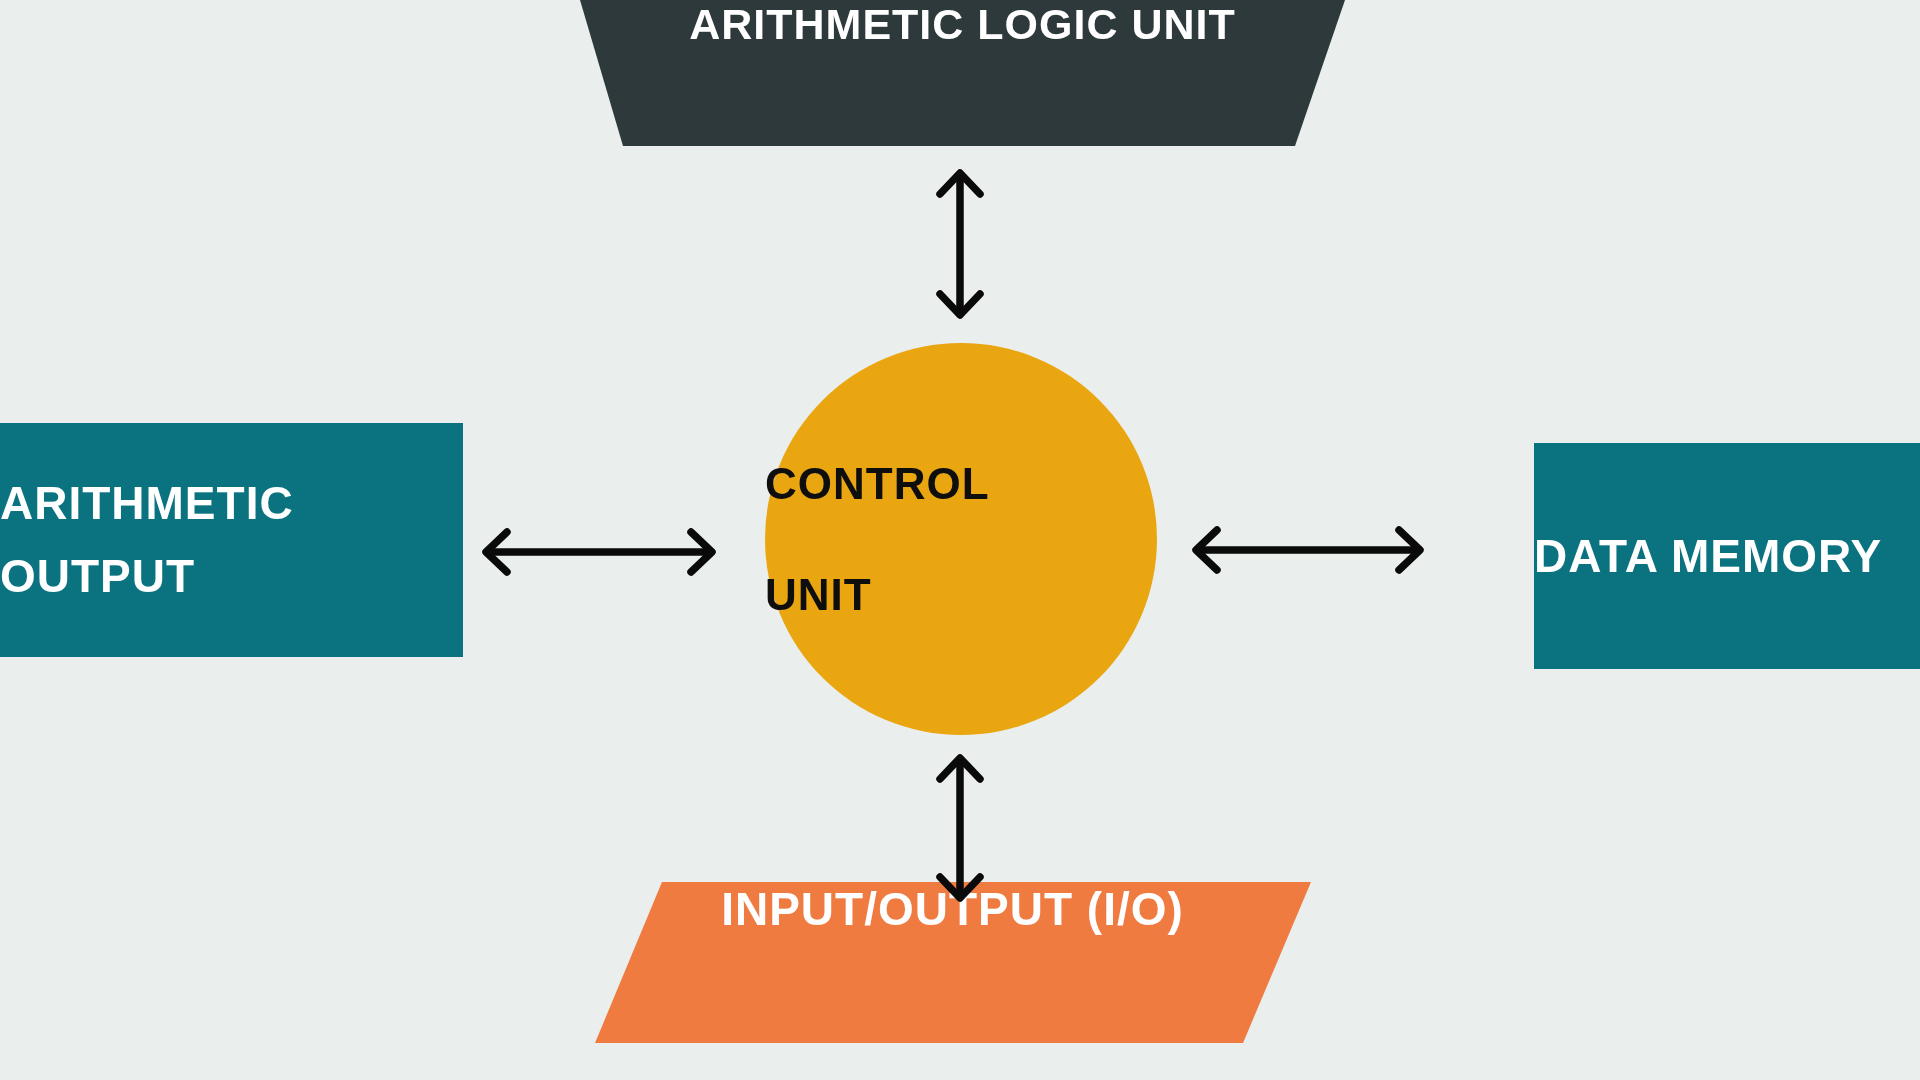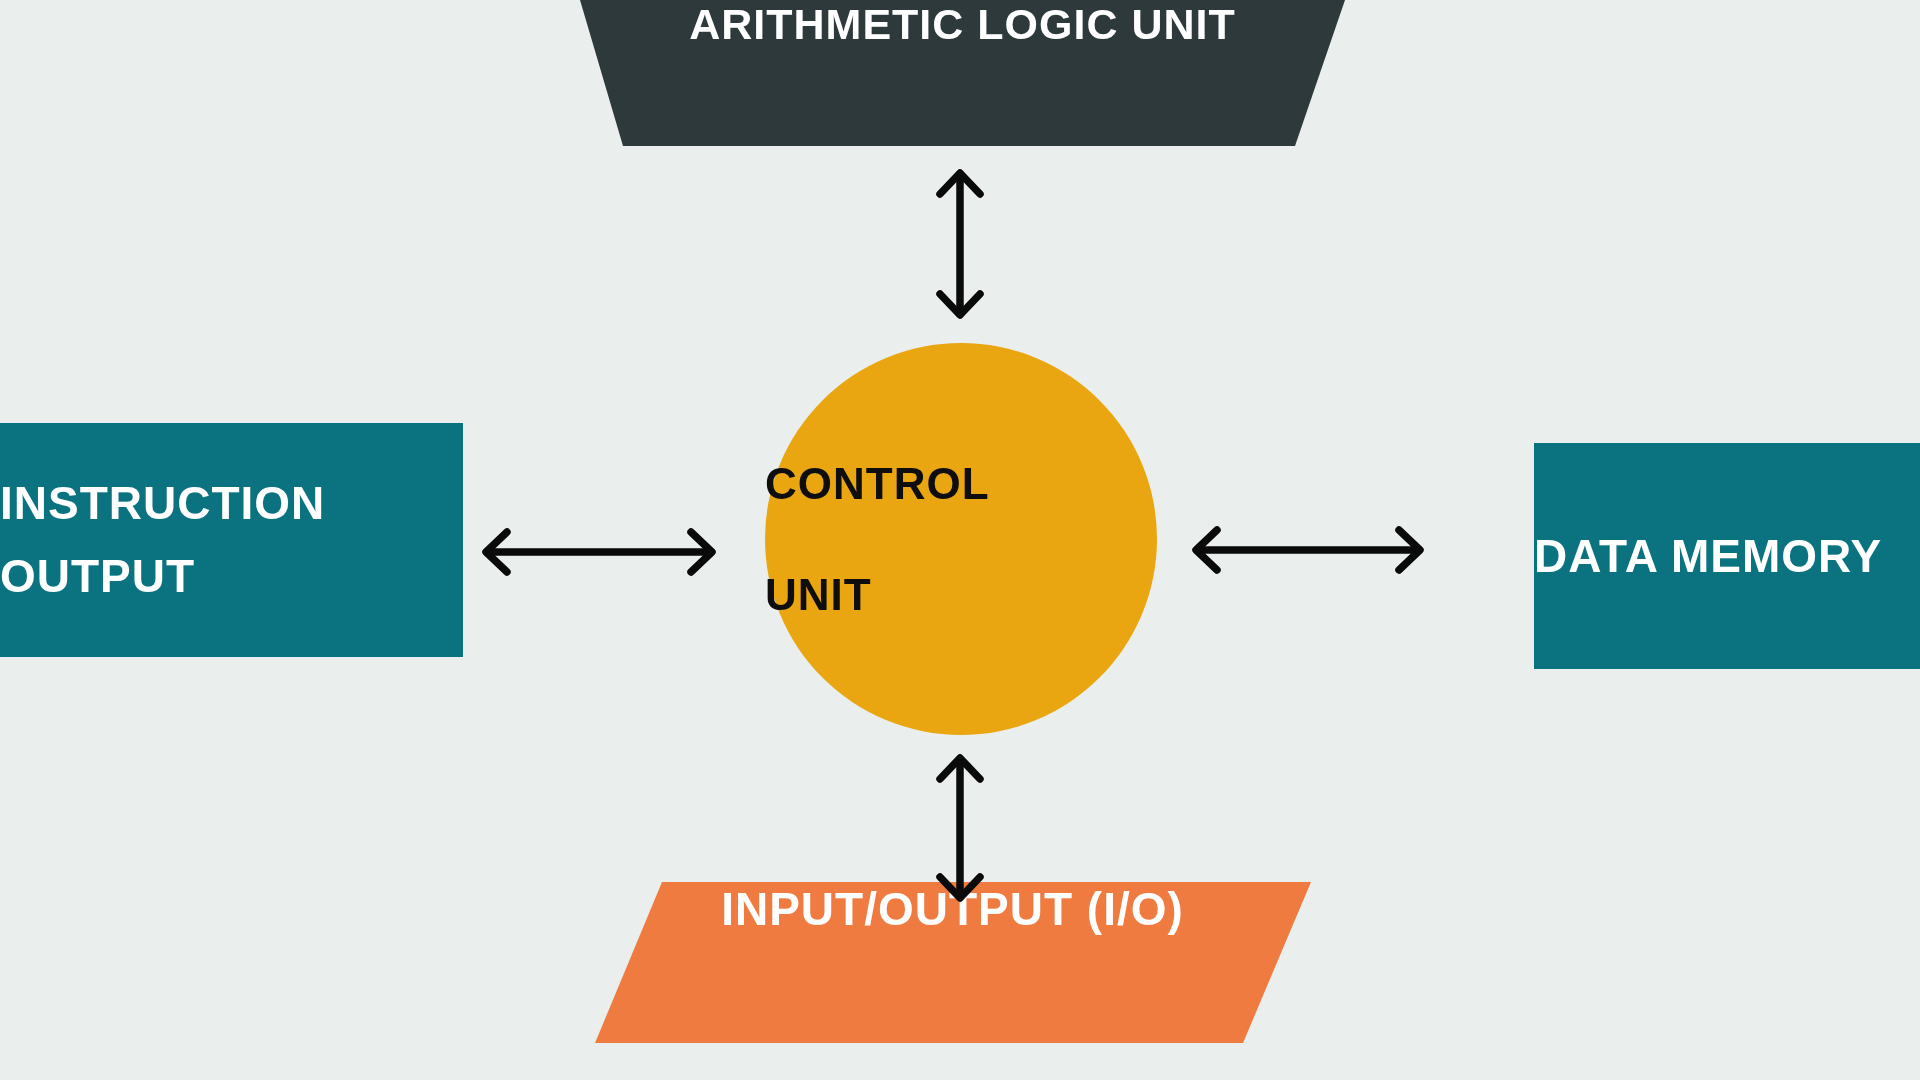--- a/index.html
+++ b/index.html
@@ -65,21 +65,21 @@
 </head>
 <body>
 
 <div class="canvas">
 
   <div class="node alu">
     <span class="line">ARITHMETIC LOGIC UNIT</span>
   </div>
 
   <div class="node membox imem">
-    <span class="line">INSTRUCTION</span>
+    <span class="line">ARITHMETIC</span>
     <span class="line">OUTPUT</span>
   </div>
 
   <div class="node control">
     <span class="line">CONTROL</span>
     <span class="line">UNIT</span>
   </div>
 
   <div class="node membox dmem">
     <span class="line">DATA MEMORY</span>

